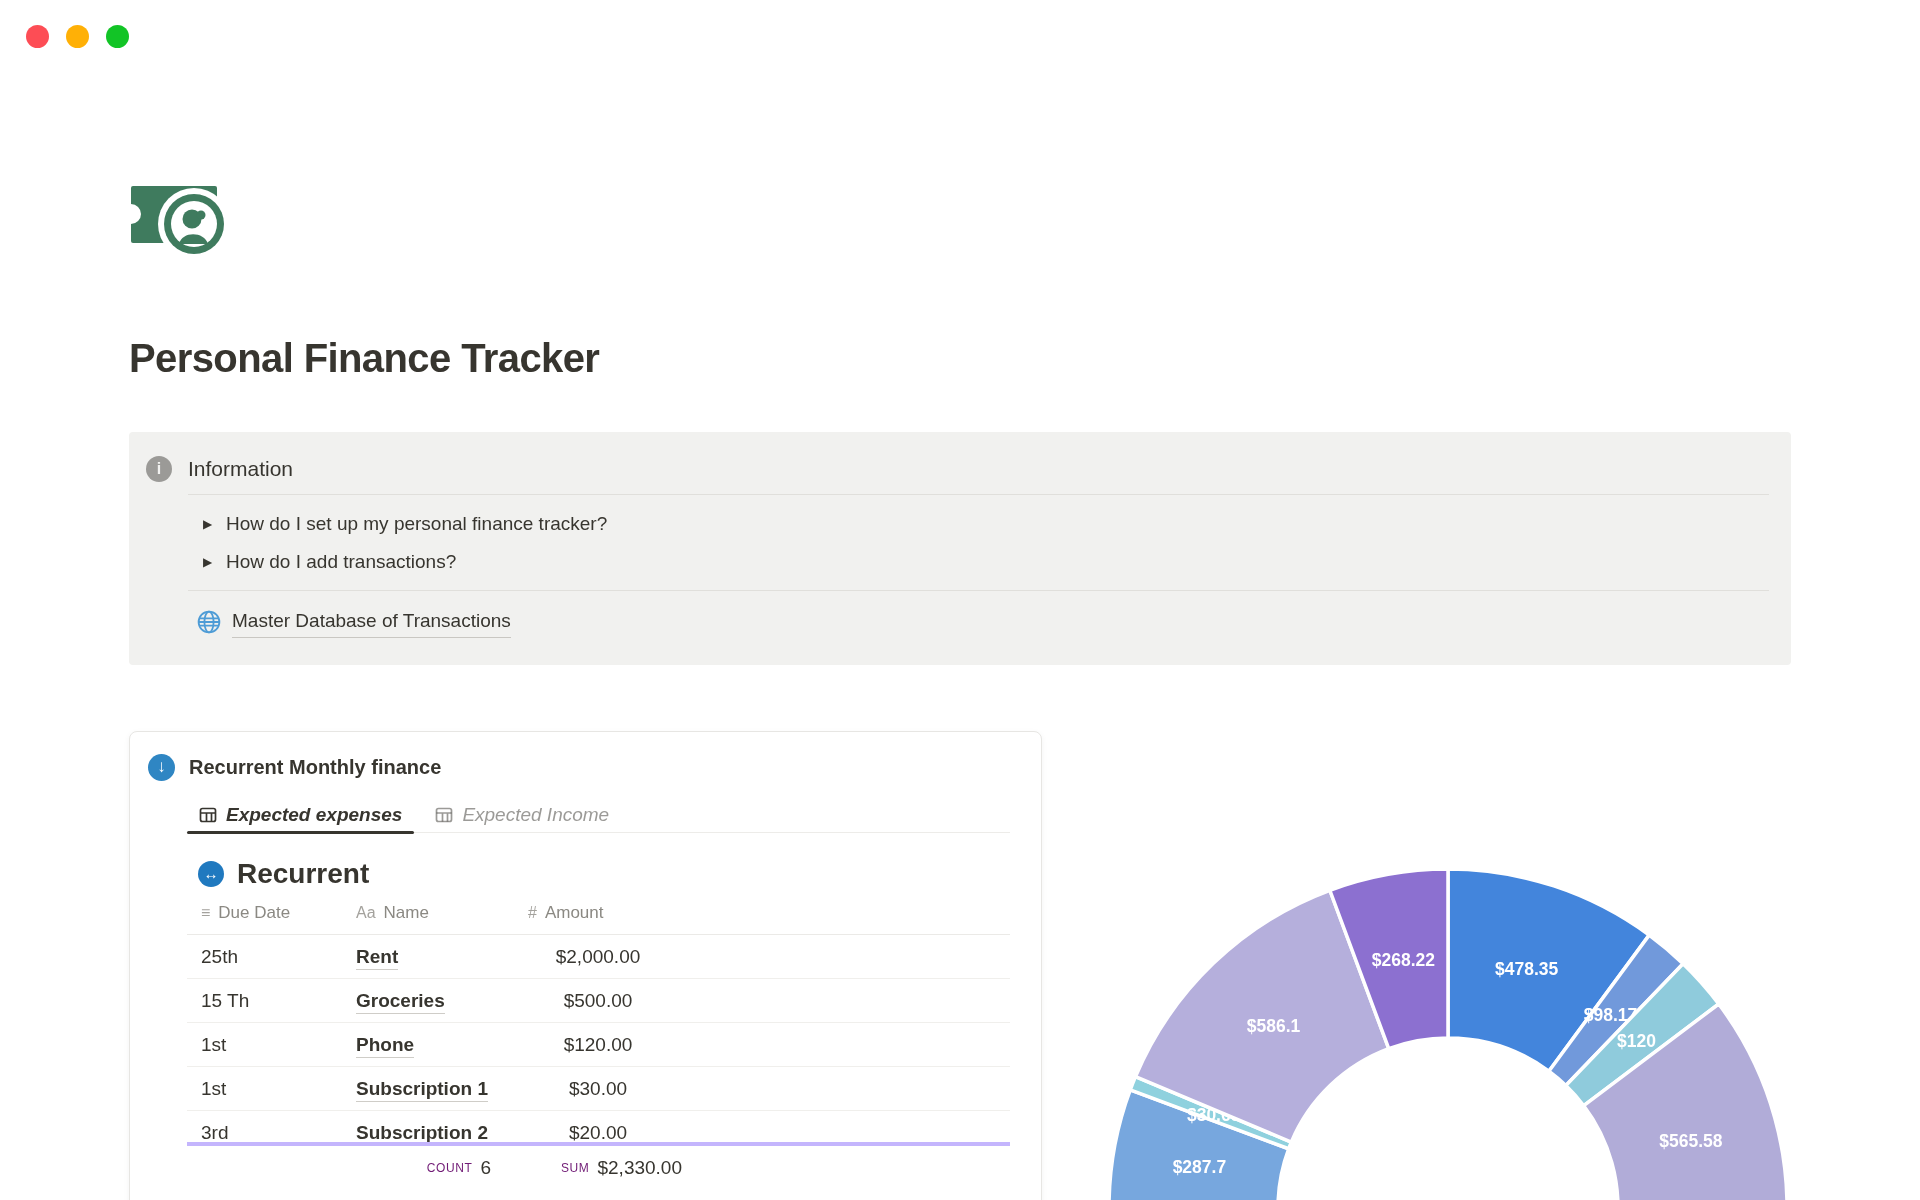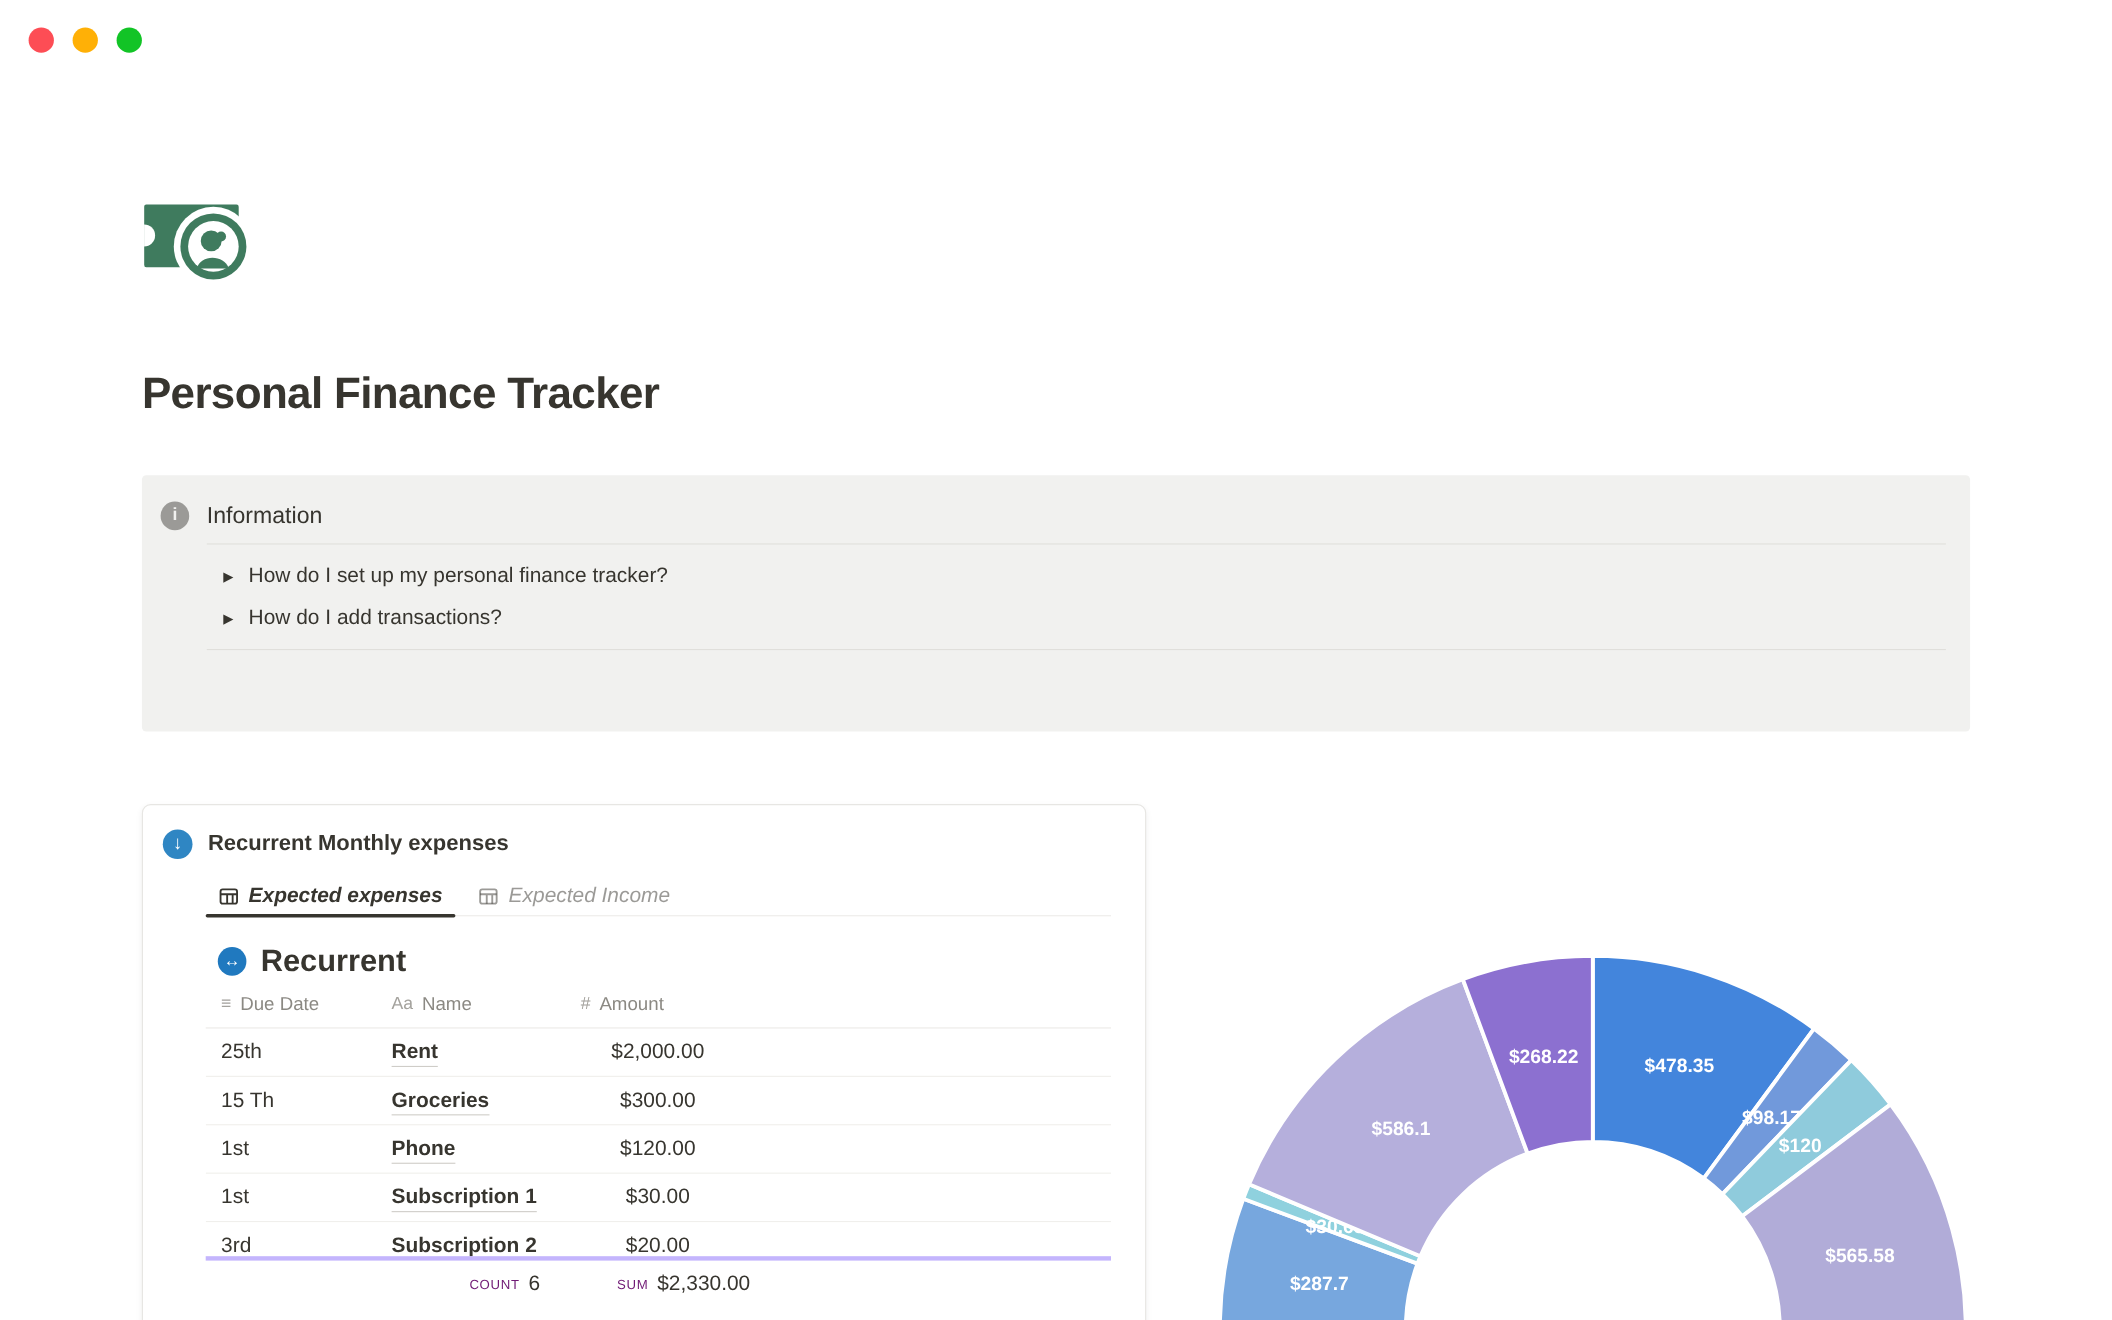--- a/index.html
+++ b/index.html
@@ -113,26 +113,36 @@
   <div class="divider"></div>
   <div class="toggle-row">
     <span class="toggle-arrow">▶</span>
     <span class="label">How do I set up my personal finance tracker?</span>
   </div>
   <div class="toggle-row">
     <span class="toggle-arrow">▶</span>
     <span class="label">How do I add transactions?</span>
   </div>
   <div class="divider second"></div>
+  <div class="link-row">
+    <svg width="26" height="26" viewBox="0 0 26 26">
+      <g fill="none" stroke="#4E9CD6" stroke-width="1.8">
+        <circle cx="13" cy="13" r="10.4"></circle>
+        <ellipse cx="13" cy="13" rx="4.6" ry="10.4"></ellipse>
+        <path d="M3.6 9.3 H22.4 M2.6 13 H23.4 M3.6 16.7 H22.4"></path>
+      </g>
+    </svg>
+    <span class="label">Master Database of Transactions</span>
+  </div>
 </div>
 
 <div class="card">
   <div class="card-header">
     <div class="round-badge down-badge">↓</div>
-    <div class="label">Recurrent Monthly expenses</div>
+    <div class="label">Recurrent Monthly finance</div>
   </div>
 
   <div class="tabs">
     <div class="tab active">
       <svg width="18" height="18" viewBox="0 0 18 18">
         <g fill="none" stroke="currentColor" stroke-width="1.7">
           <rect x="1.5" y="2.5" width="15" height="13" rx="2"></rect>
           <path d="M1.5 7 H16.5 M7.5 7 V15.5 M12.5 7 V15.5"></path>
         </g>
       </svg>
@@ -171,21 +181,21 @@
     </div>
     <div class="rows-clip">
         <div class="grid-row trow">
           <div class="cell">25th</div>
           <div class="cell name"><span>Rent</span></div>
           <div class="cell amount">$2,000.00</div>
         </div>
         <div class="grid-row trow">
           <div class="cell">15 Th</div>
           <div class="cell name"><span>Groceries</span></div>
-          <div class="cell amount">$300.00</div>
+          <div class="cell amount">$500.00</div>
         </div>
         <div class="grid-row trow">
           <div class="cell">1st</div>
           <div class="cell name"><span>Phone</span></div>
           <div class="cell amount">$120.00</div>
         </div>
         <div class="grid-row trow">
           <div class="cell">1st</div>
           <div class="cell name"><span>Subscription 1</span></div>
           <div class="cell amount">$30.00</div>

